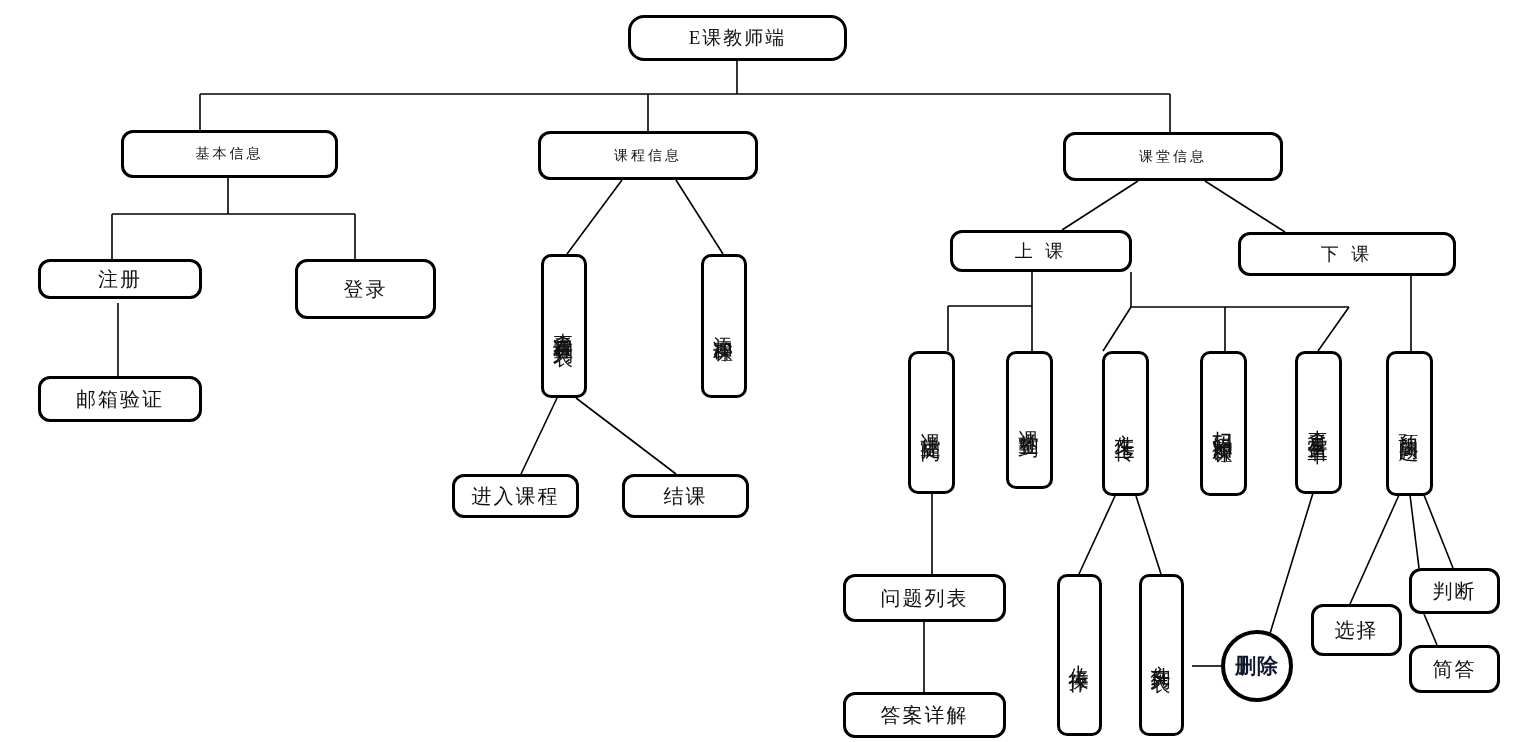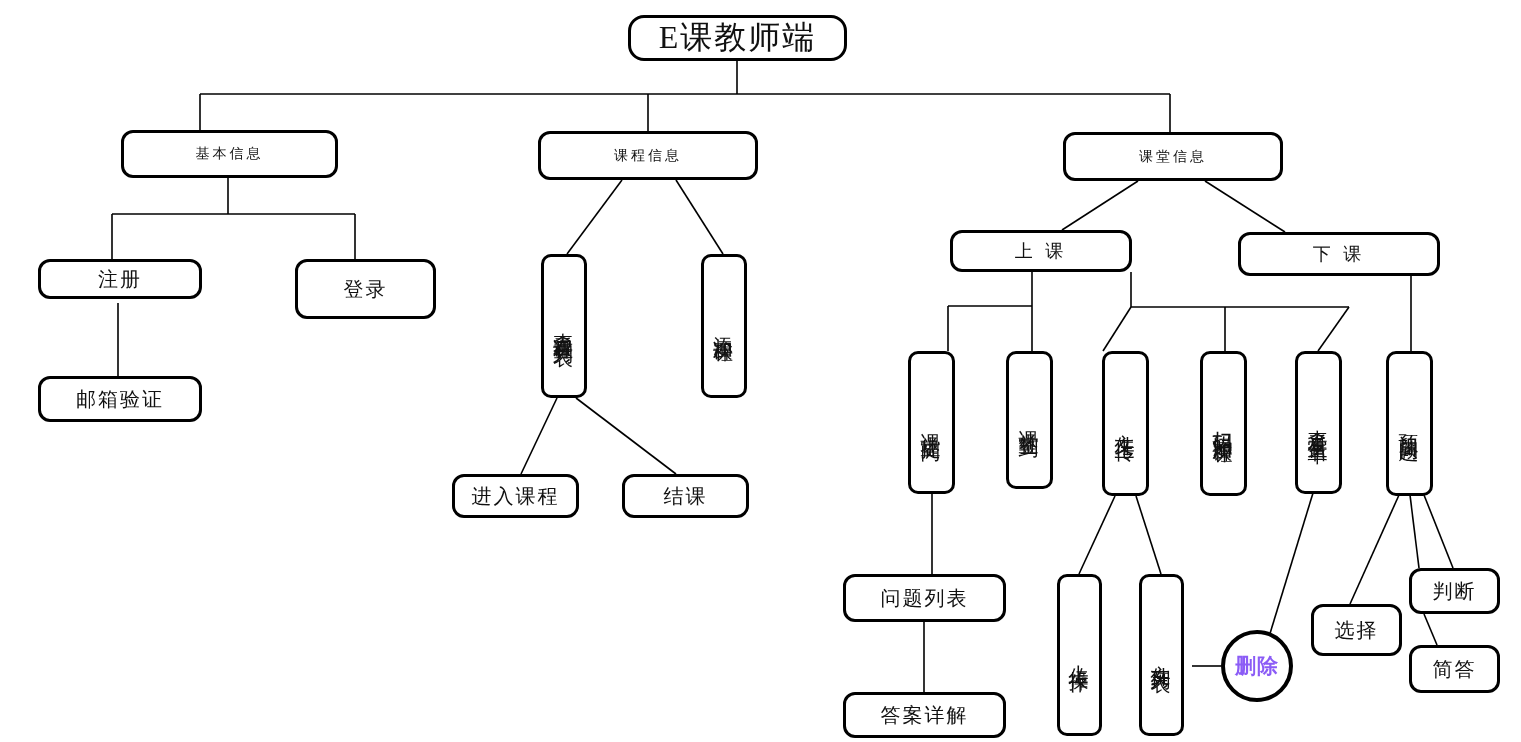--- a/index.html
+++ b/index.html
@@ -11,41 +11,41 @@
     box-sizing:border-box;
     background:#fff;
     border:3px solid #000;
     border-radius:12px;
     display:flex;align-items:center;justify-content:center;
     text-align:center;
     color:#111;
     letter-spacing:1px;
     z-index:3;
   }
-  .node.root{border-width:3px;border-radius:16px;font-size:32px;letter-spacing:2px;}
+  .node.root{border-width:3px;border-radius:16px;font-size:19px;letter-spacing:2px;}
   .node.lvl1{font-size:14px;letter-spacing:3px;}
   .node.lvl2{font-size:18px;letter-spacing:4px;}
   .node.leaf{font-size:20px;letter-spacing:2px;}
   .node.vert{
     writing-mode:vertical-rl;
     text-orientation:upright;
     letter-spacing:3px;
     font-size:20px;
     padding:6px 0;
     border-radius:10px;
   }
   .node.circle{
     border-radius:50%;
     border-width:4px;
     font-family:"Liberation Sans","DejaVu Sans",sans-serif;
     font-weight:bold;
     font-size:21px;
     letter-spacing:1px;
   }
-  .node.circle .lbl{color:#8b5cf6;}
+  .node.circle .lbl{color:#0f172a;}
 </style>
 </head>
 <body>
 
 <div id="stage">
 
   <svg id="wires" viewBox="0 0 1521 742">
     <g stroke="#000" fill="none" stroke-width="1.6">
 
       <path d="M737 60 L737 94"></path>
@@ -145,21 +145,21 @@
   </div>
 
   <div class="node leaf" style="left:622px;top:474px;width:127px;height:44px;">
     <span class="lbl">结课</span>
   </div>
 
   <div class="node lvl2" style="left:950px;top:230px;width:182px;height:42px;">
     <span class="lbl">上 课</span>
   </div>
 
-  <div class="node lvl2" style="left:1238px;top:232px;width:202px;height:44px;">
+  <div class="node lvl2" style="left:1238px;top:232px;width:218px;height:44px;">
     <span class="lbl">下 课</span>
   </div>
 
   <div class="node vert" style="left:908px;top:351px;width:47px;height:143px;">
     <span class="lbl">课堂提问</span>
   </div>
 
   <div class="node vert" style="left:1006px;top:351px;width:47px;height:138px;">
     <span class="lbl">课堂签到</span>
   </div>

